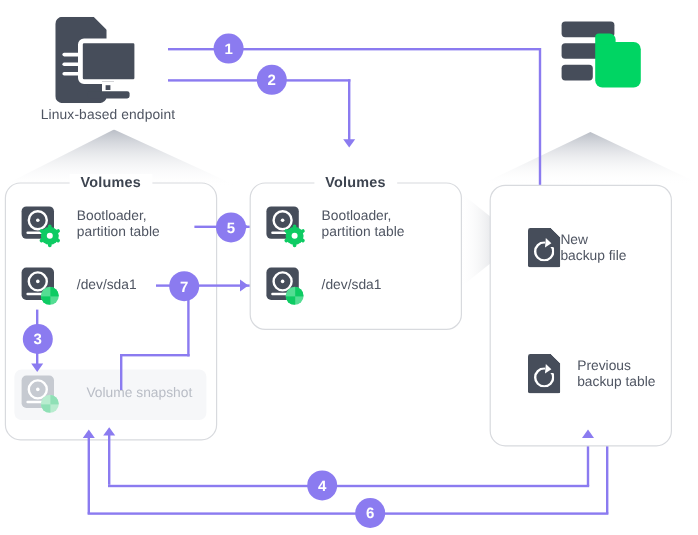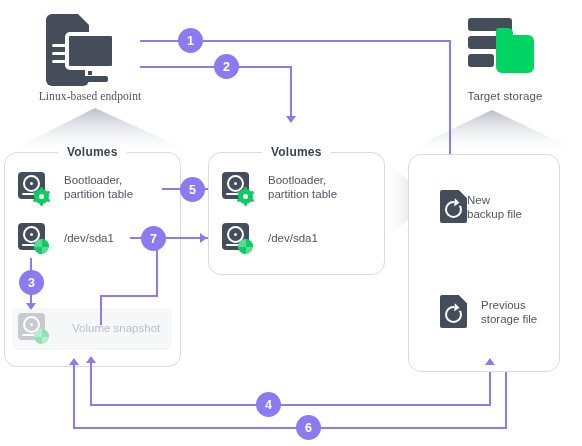--- a/index.html
+++ b/index.html
@@ -195,29 +195,28 @@
 
   <div class="endpoint" style="left:46px;top:14px;">
     <div class="tower"></div>
     <div class="vent" style="top:30px;"></div>
     <div class="vent" style="top:38px;"></div>
     <div class="vent" style="top:46px;"></div>
     <div class="monitor"></div>
     <div class="neck"></div>
     <div class="base"></div>
   </div>
-  <div class="node-label" style="left:0px;top:90px;width:180px;font-family:Liberation Serif, serif;">Linux-based endpoint</div>
+  <div class="node-label" style="left:0px;top:90px;width:180px;">Linux-based endpoint</div>
 
   <div class="storage" style="left:468px;top:18px;">
     <div class="bar" style="left:0;top:0;width:44px;height:13px;"></div>
     <div class="bar" style="left:0;top:18px;width:44px;height:13px;"></div>
     <div class="bar" style="left:0;top:36px;width:26px;height:13px;"></div>
     <div class="folder"></div>
   </div>
-  <div class="node-label" style="left:430px;top:90px;width:150px;">Target storage</div>
 
   <div class="ln h" style="left:140px;top:40px;width:310px;"></div>
   <div class="ln v" style="left:449px;top:40px;height:145px;"></div>
   <div class="arrow-down" style="left:445px;top:183px;"></div>
   <div class="badge" style="left:178px;top:28px;">1</div>
 
   <div class="ln h" style="left:140px;top:66px;width:152px;"></div>
   <div class="ln v" style="left:290px;top:66px;height:52px;"></div>
   <div class="arrow-down" style="left:286px;top:116px;"></div>
   <div class="badge" style="left:214px;top:54px;">2</div>
@@ -340,21 +339,21 @@
   <div class="row" style="left:440px;top:295px;">
     <div class="file">
       <div class="sheet"></div>
         <div class="fold"></div>
       <div class="arrow-circ">
           <div class="ring"></div>
           <div class="tip"></div>
         </div>
     </div>
     <div class="row-text" style="margin-left:14px;">Previous
-storage file</div>
+backup table</div>
   </div>
 
   <div class="ln v" style="left:489px;top:372px;height:33px;"></div>
   <div class="ln h" style="left:90px;top:404px;width:401px;"></div>
   <div class="ln v" style="left:90px;top:360px;height:44px;"></div>
   <div class="arrow-up" style="left:86px;top:356px;"></div>
   <div class="badge" style="left:256px;top:392px;">4</div>
 
   <div class="ln v" style="left:505px;top:372px;height:56px;"></div>
   <div class="ln h" style="left:73px;top:427px;width:434px;"></div>

